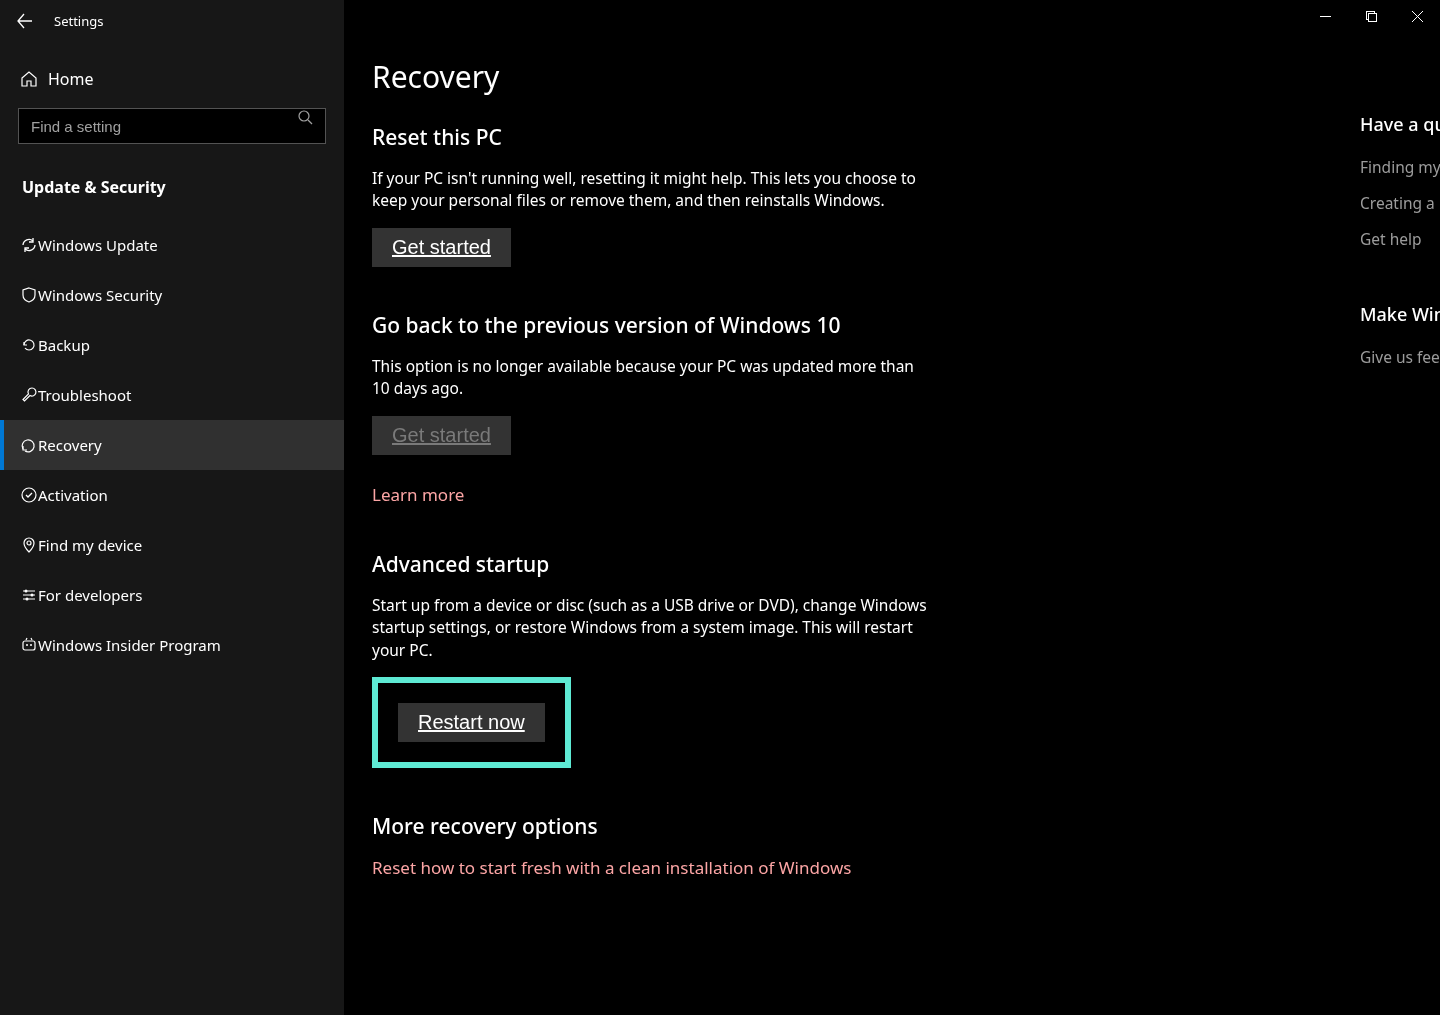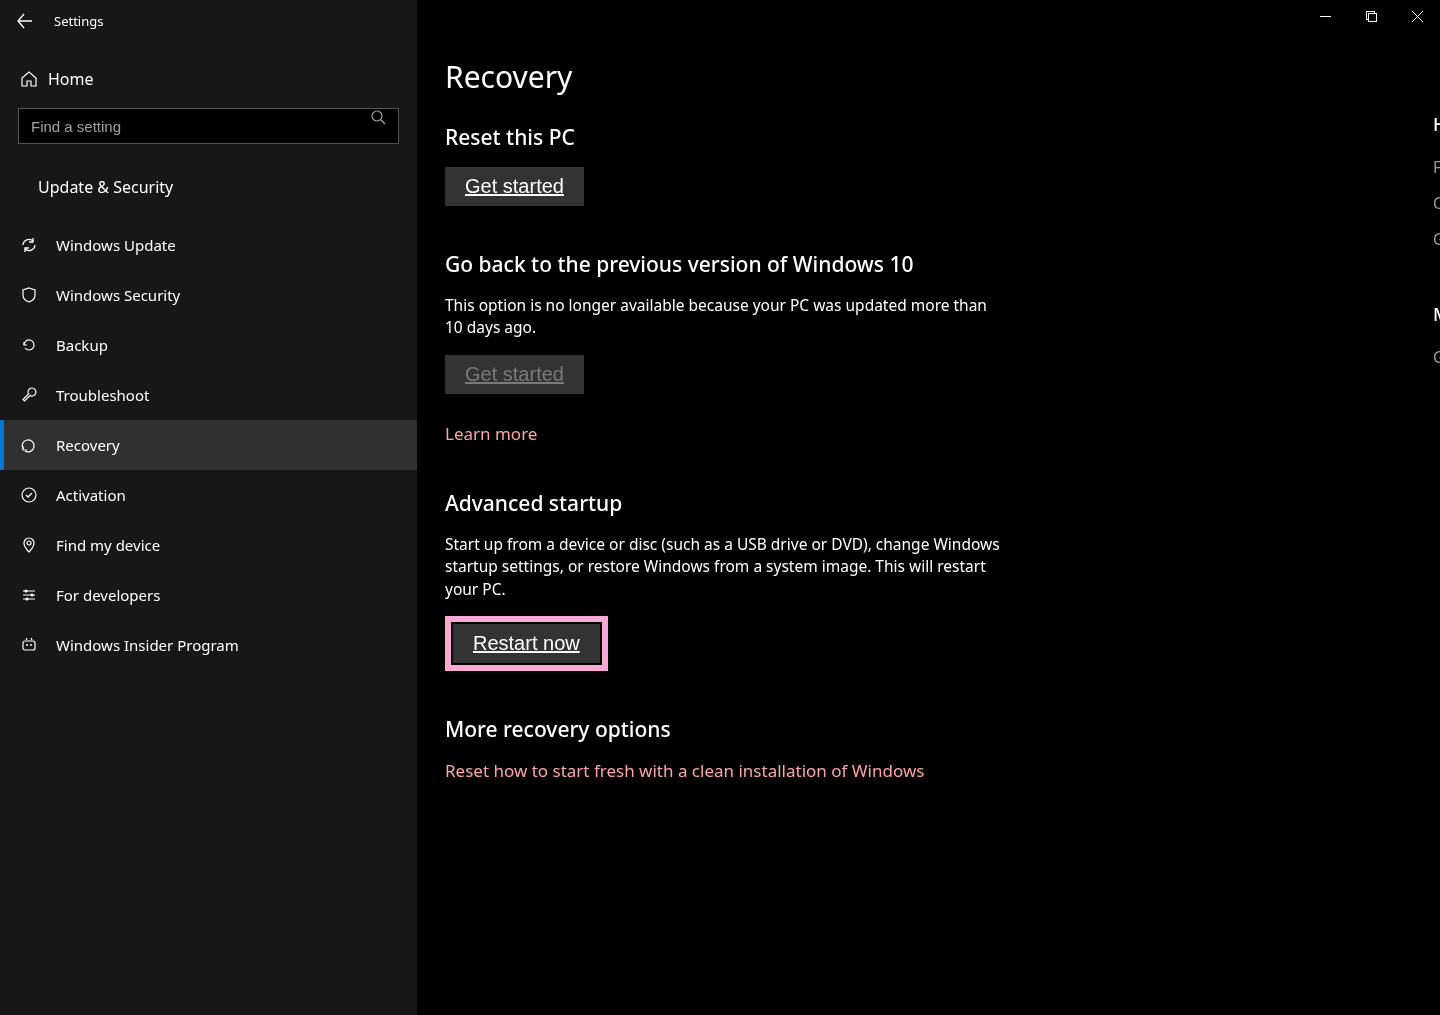--- a/index.html
+++ b/index.html
@@ -4,21 +4,21 @@
 <style>
   * { box-sizing: border-box; margin: 0; padding: 0; }
   html, body { width: 1440px; height: 1015px; overflow: hidden; }
   body {
     font-family: "Segoe UI", -apple-system, system-ui, sans-serif;
     background: #000;
     color: #fff;
     display: flex;
   }
   .sidebar {
-    width: 417px;
+    width: 344px;
     height: 100%;
     background: #171717;
     padding-top: 4px;
   }
   .titlebar {
     display: flex;
     align-items: center;
     height: 34px;
     padding-left: 16px;
     gap: 20px;
@@ -39,27 +39,26 @@
     display:flex; 
     padding: 0 12px;
   }
   .search input {
     flex:1; background:transparent; border:0; outline:0;
     color:#fff; font-size:15px;
   }
   .search input::placeholder { color:#a0a0a0; }
   .search .sicon { color:#a0a0a0; }
   .category {
-    font-size: 16px; font-weight:400;
+    font-size: 16px; font-weight:700;
     padding: 18px 22px 22px 22px;
-    margin-left: 16px;
   }
   .nav { display:flex; flex-direction:column; }
   .nav-item {
-    display:flex; align-items:center; gap:18px;
+    display:flex; align-items:center; 
     padding: 15px 0 15px 20px;
     font-size: 15px;
     color:#fff;
     cursor:pointer;
   }
   .nav-item .icon { width:18px; display:flex; justify-content:center; color:#fff;}
   .nav-item.selected { background: #303030; }
   .nav-item.selected-bar { box-shadow: inset 4px 0 0 #0078d4; }
 
   .main {
@@ -78,22 +77,22 @@
     border:0;
     font-size:20px;
     padding: 8px 20px;
     cursor:pointer;
     text-decoration:underline;
   }
   .btn.disabled { color:#7a7a7a; cursor:default;}
   .link-muted { color:#fca5a5; font-size:17px; display:block; margin-top: 28px; cursor:pointer;}
   .highlight-box {
     display:inline-block;
-    border: 6px solid #f9a8d4;
-    padding: 2px;
+    border: 6px solid #5eead4;
+    padding: 20px;
   }
 
   .aside {
     position:absolute; left: 1016px; top: 112px; width: 300px;
   }
   .aside h3 { font-size: 18px; font-weight:500; margin-bottom: 20px;}
   .aside .alink { font-size: 15.5px; color:#9c9c9c; margin-bottom: 14px; display:block; cursor:pointer;}
   .aside .block2 { margin-top: 52px; }
 
   .winbtns {
@@ -244,20 +243,21 @@
         <svg width="11" height="11" viewBox="0 0 11 11">
           <path d="M0 0l11 11M11 0L0 11" stroke="#fff" stroke-width="1"></path>
         </svg>
       </div>
   </div>
 
   <h1 class="page-title">Recovery</h1>
 
   <div class="section">
     <h2>Reset this PC</h2>
+    <p>If your PC isn't running well, resetting it might help. This lets you choose to keep your personal files or remove them, and then reinstalls Windows.</p>
     <button class="btn">Get started</button>
   </div>
 
   <div class="section">
     <h2>Go back to the previous version of Windows 10</h2>
     <p>This option is no longer available because your PC was updated more than 10 days ago.</p>
     <button class="btn disabled">Get started</button>
     <span class="link-muted">Learn more</span>
   </div>
 

